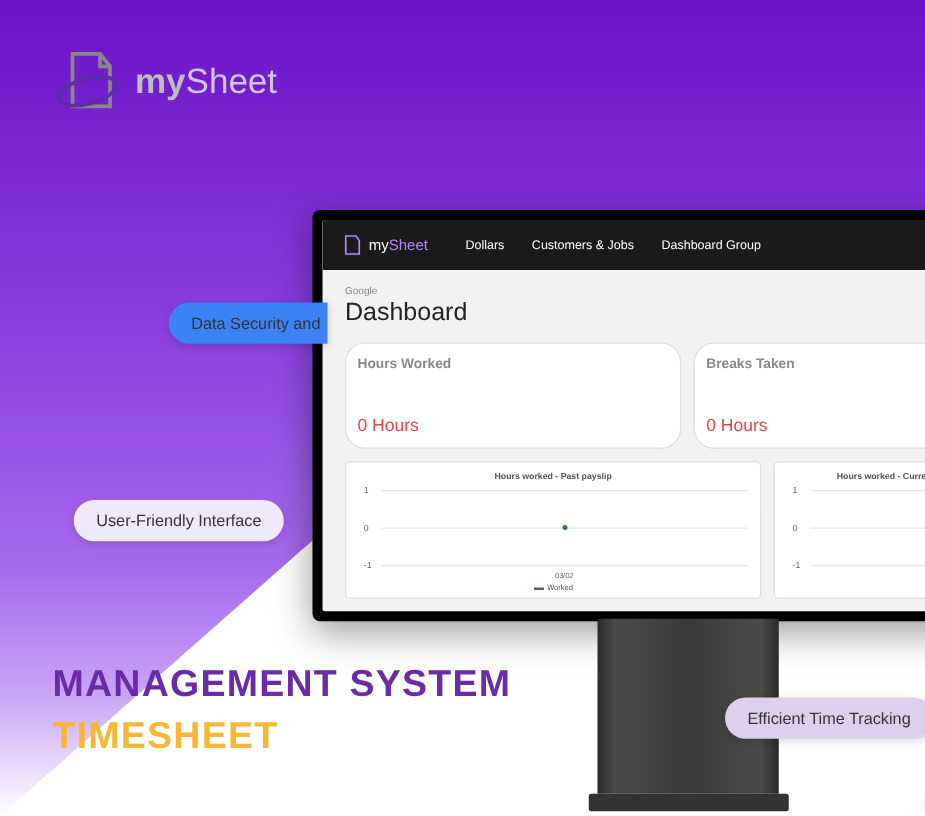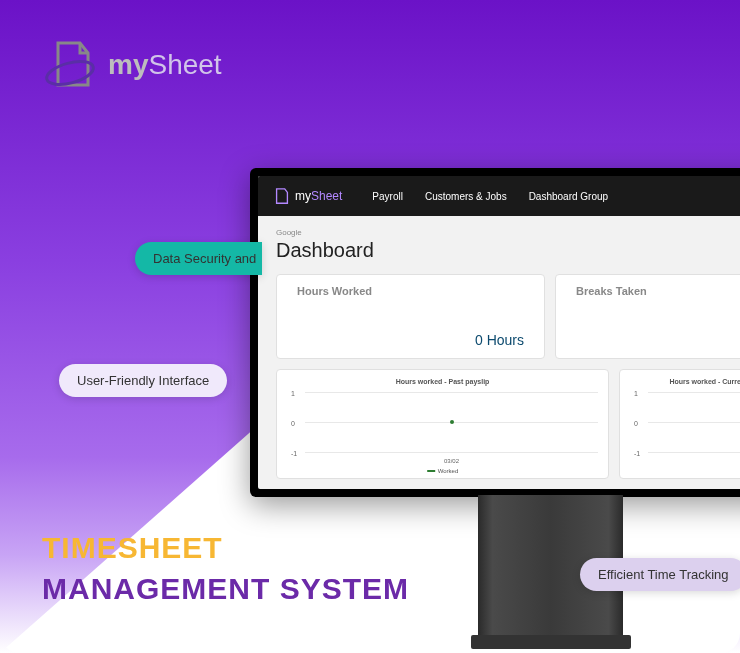--- a/index.html
+++ b/index.html
@@ -34,31 +34,31 @@
     width: 60px;
     height: 60px;
     position: relative;
   }
   .logo-icon svg { width: 100%; height: 100%; }
   .logo-text { font-size: 28px; font-weight: 600; color: #d1c4e9; margin-left: 8px; }
   .logo-text .my { color: #bdbdbd; font-weight: 700; }
   .logo-text .sheet { color: #d1c4e9; font-weight: 400; }
   .pill {
     position: absolute;
-    background: #14b8a6;
+    background: #3b82f6;
     color: #333;
     font-size: 13px;
     padding: 9px 18px;
     border-radius: 20px;
     box-shadow: 0 2px 8px rgba(0,0,0,0.15);
     z-index: 4;
     white-space: nowrap;
   }
   .pill-1 { top: 242px; left: 135px; border-top-right-radius: 0; border-bottom-right-radius: 0; padding-right: 6px; }
-  .pill-2 { top: 364px; left: 59px; background: #f0e9fb; }
+  .pill-2 { top: 400px; left: 59px; background: #f0e9fb; }
   .pill-3 { top: 558px; left: 580px; background: #dcd0ee; }
   .heading {
     position: absolute;
     left: 42px;
     top: 528px;
     z-index: 3;
   }
   .heading-line {
     font-size: 30px;
     font-weight: 700;
@@ -107,27 +107,27 @@
   .topbar .app-logo-text { color:#fff; font-size:12px; font-weight:500; }
   .topbar .app-logo-text .sheet2 { color:#b388ff; }
   .nav-item { color:#fff; font-size:10px; margin-right:22px; }
   .dash-body { padding: 12px 18px 10px; }
   .breadcrumb { font-size:8px; color:#888; }
   .dash-title { font-size:20px; color:#222; font-weight:400; margin-top:2px; margin-bottom:12px; }
   .cards { display:flex; gap:10px; }
   .card {
     background:#fff;
     border:1px solid #e0e0e0;
-    border-radius:4px;
-    padding:10px 20px;
+    border-radius:16px;
+    padding:10px 9px;
     flex:1;
     min-width: 150px;
   }
   .card-label { font-size:11px; font-weight:600; color:#888; margin-bottom:20px; }
-  .card-value { font-size:14px; color:#0c4a6e; text-align:right; font-weight:500;margin-top:35px; }
+  .card-value { font-size:14px; color:#ef4444; text-align:left; font-weight:500;margin-top:35px; }
   .charts { display:flex; gap:10px; margin-top:10px; }
   .chart-card {
     background:#fff;
     border:1px solid #e0e0e0;
     border-radius:4px;
     padding:8px 10px;
     flex:1.7;
     min-width:260px;
     height:110px;
     position:relative;
@@ -218,39 +218,39 @@
   <div class="logo-text">
     <span class="my">my</span><span class="sheet">Sheet</span>
   </div>
 </div>
 
 <div class="pill pill-1">Data Security and</div>
 <div class="pill pill-2">User-Friendly Interface</div>
 <div class="pill pill-3">Efficient Time Tracking</div>
 
 <div class="heading">
+  <div class="heading-line heading-line2">MANAGEMENT SYSTEM</div>
   <div class="heading-line heading-line1">TIMESHEET</div>
-  <div class="heading-line heading-line2">MANAGEMENT SYSTEM</div>
 </div>
 
 <div class="monitor">
   <div class="monitor-screen">
     <div class="screen-inner">
       <div class="topbar">
         <div class="app-logo">
           <div class="app-logo-icon">
             <svg viewBox="0 0 20 20">
                 <path d="M4 2 L13 2 L16 6 L16 18 L4 18 Z" fill="none" stroke="#b388ff" stroke-width="1.5"></path>
               </svg>
           </div>
           <span class="app-logo-text">
             <span>my</span><span class="sheet2">Sheet</span>
           </span>
         </div>
-        <div class="nav-item">Payroll</div>
+        <div class="nav-item">Dollars</div>
         <div class="nav-item">Customers &amp; Jobs</div>
         <div class="nav-item">Dashboard Group</div>
       </div>
       <div class="dash-body">
         <div class="breadcrumb">Google</div>
         <div class="dash-title">Dashboard</div>
         <div class="cards">
           <div class="card">
             <div class="card-label">Hours Worked</div>
             <div class="card-value">0 Hours</div>

